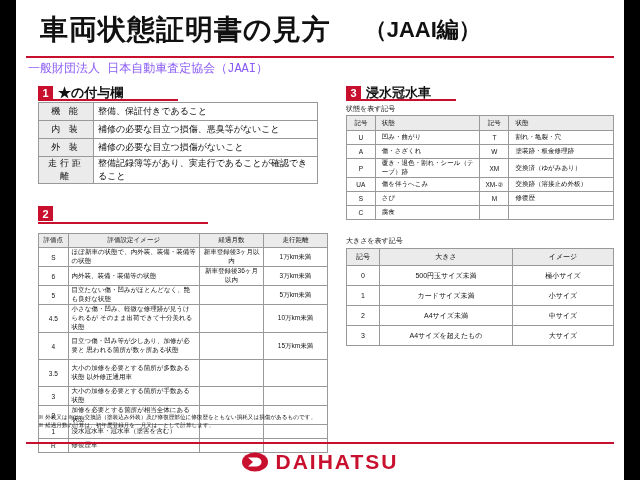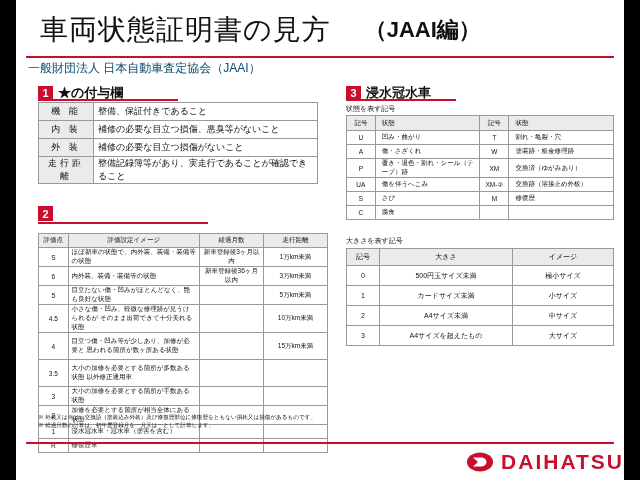--- a/index.html
+++ b/index.html
@@ -18,31 +18,31 @@
   .sidebar-right { right:0; }
 
   .content { position:absolute; left:16px; top:0; width:608px; height:480px; background:#ffffff; }
 
   
   .title-bar {
     position:absolute; left:0; top:6px; width:608px; height:48px;
     display:flex; align-items:center;
   }
   .title-main {
-    font-size:28px; font-weight:normal; color:#111; letter-spacing:1px;
+    font-size:28px; font-weight:bold; color:#111; letter-spacing:1px;
     margin-left:24px;
   }
   .title-sub {
     font-size:22px; font-weight:bold; color:#111; margin-left:34px;
   }
   .title-rule {
     position:absolute; left:10px; top:56px; width:588px; height:2px; background:#c8102e;
   }
   .assoc {
-    position:absolute; left:12px; top:60px; font-size:12px; color:#0c4a6e;
+    position:absolute; left:12px; top:60px; font-size:12px; color:#8b5cf6;font-family:Liberation Mono, monospace;
   }
 
   
   .sec-head { position:absolute; display:flex; align-items:center; }
   .sec-num {
     width:15px; height:15px; background:#c8102e; color:#fff;
     font-size:11px; font-weight:bold; display:flex; align-items:center; justify-content:center;
     margin-right:5px;
   }
   .sec-title { font-size:13px; font-weight:bold; color:#111;text-align:center; }
@@ -79,21 +79,21 @@
   .lbl-small { position:absolute; font-size:7px; color:#111; }
 
   .tbl4 { position:absolute; left:330px; top:248px; width:268px; font-size:7px; }
   .tbl4 th { background:#ebebeb; font-weight:normal; height:14px; }
   .tbl4 td { height:17px; text-align:center; }
   .tbl4 .sym { width:30px; }
   .tbl4 .size { width:130px; }
 
   
   .footer-rule { position:absolute; left:10px; top:442px; width:588px; height:2px; background:#c8102e; }
-  .brand { position:absolute; left:0; top:450px; width:608px; display:flex; align-items:center; justify-content:flex-end; }
+  .brand { position:absolute; left:0; top:450px; width:608px; display:flex; align-items:center; justify-content:center; }
   .brand-mark { width:26px; height:20px; margin-right:8px; position:relative; }
   .brand-text { font-size:21px; font-weight:bold; color:#c8102e; letter-spacing:2px; }
 </style>
 </head>
 <body>
 
 <div class="page">
   <div class="sidebar-left"></div>
   <div class="sidebar-right"></div>
 

